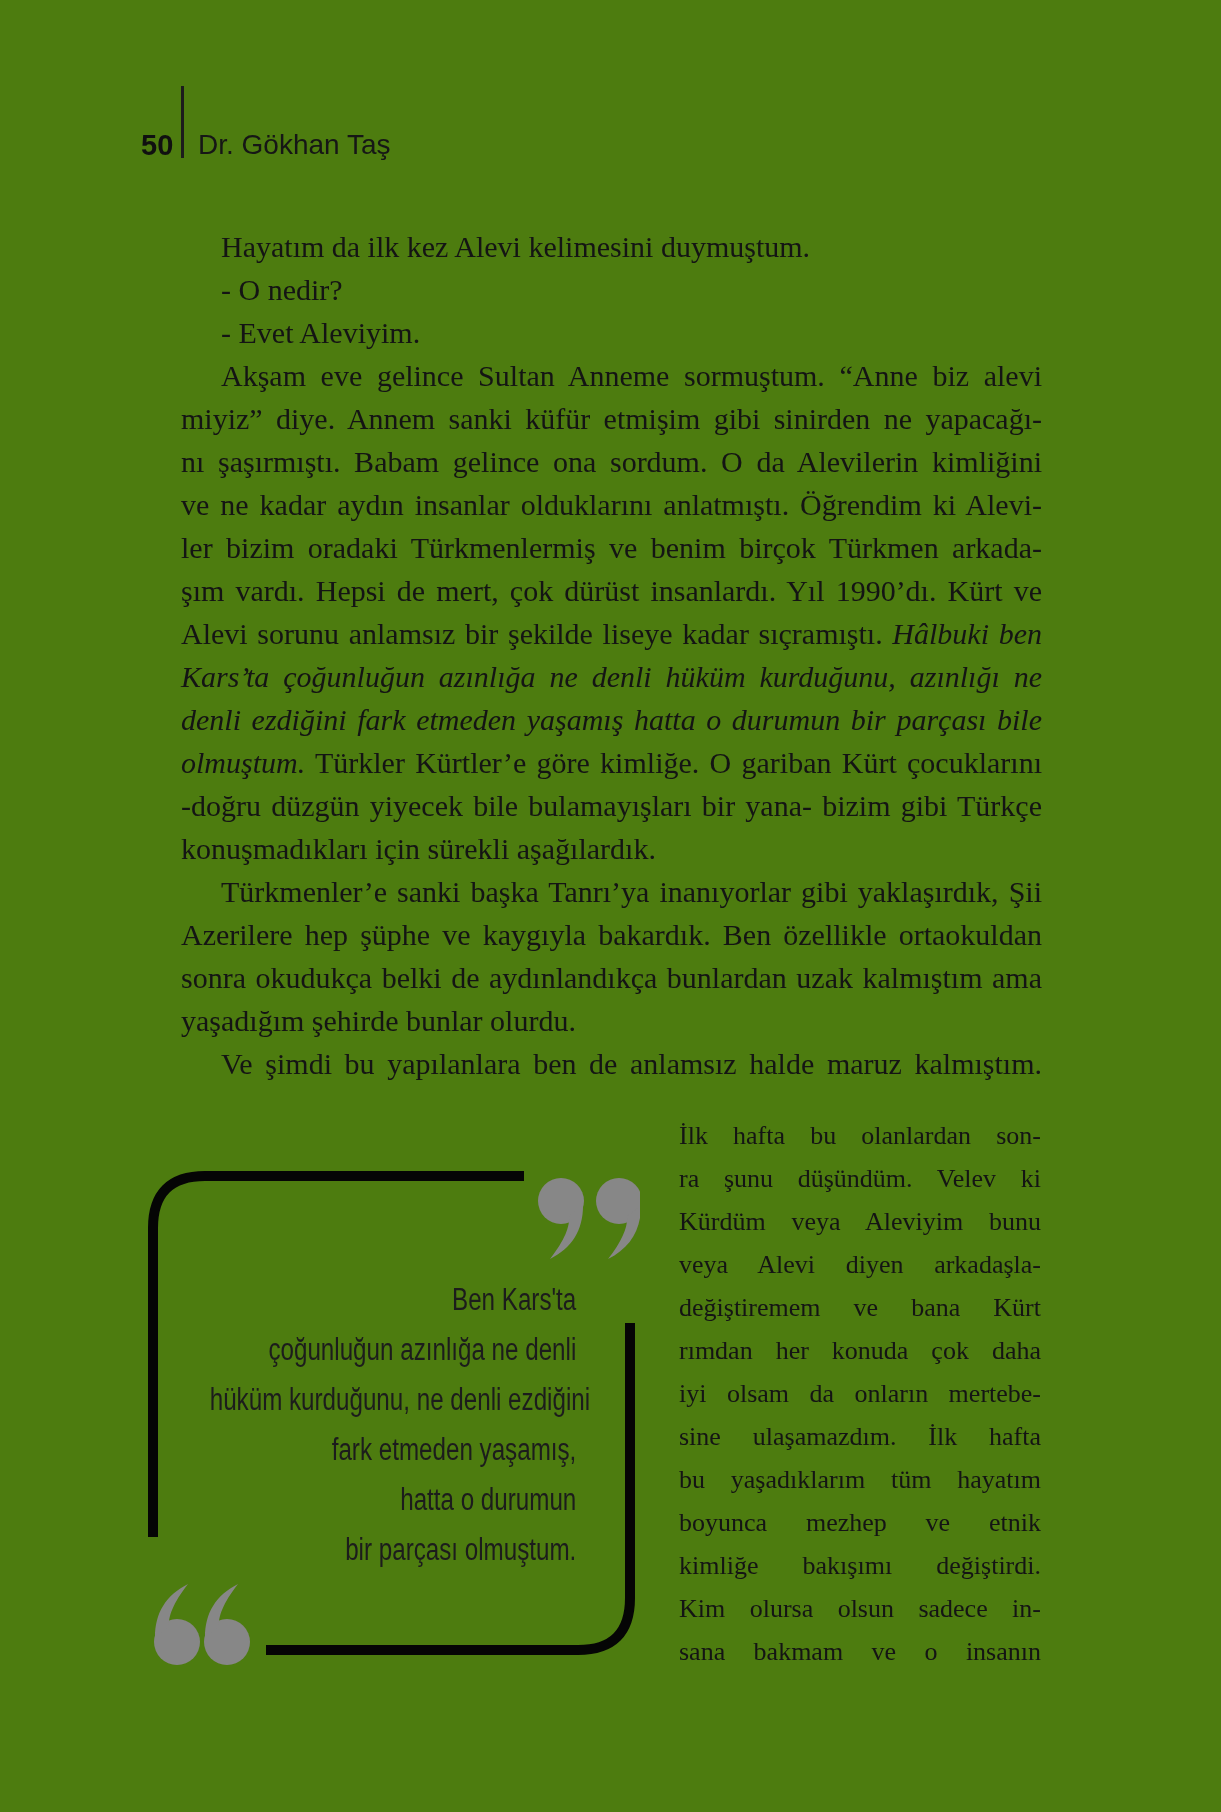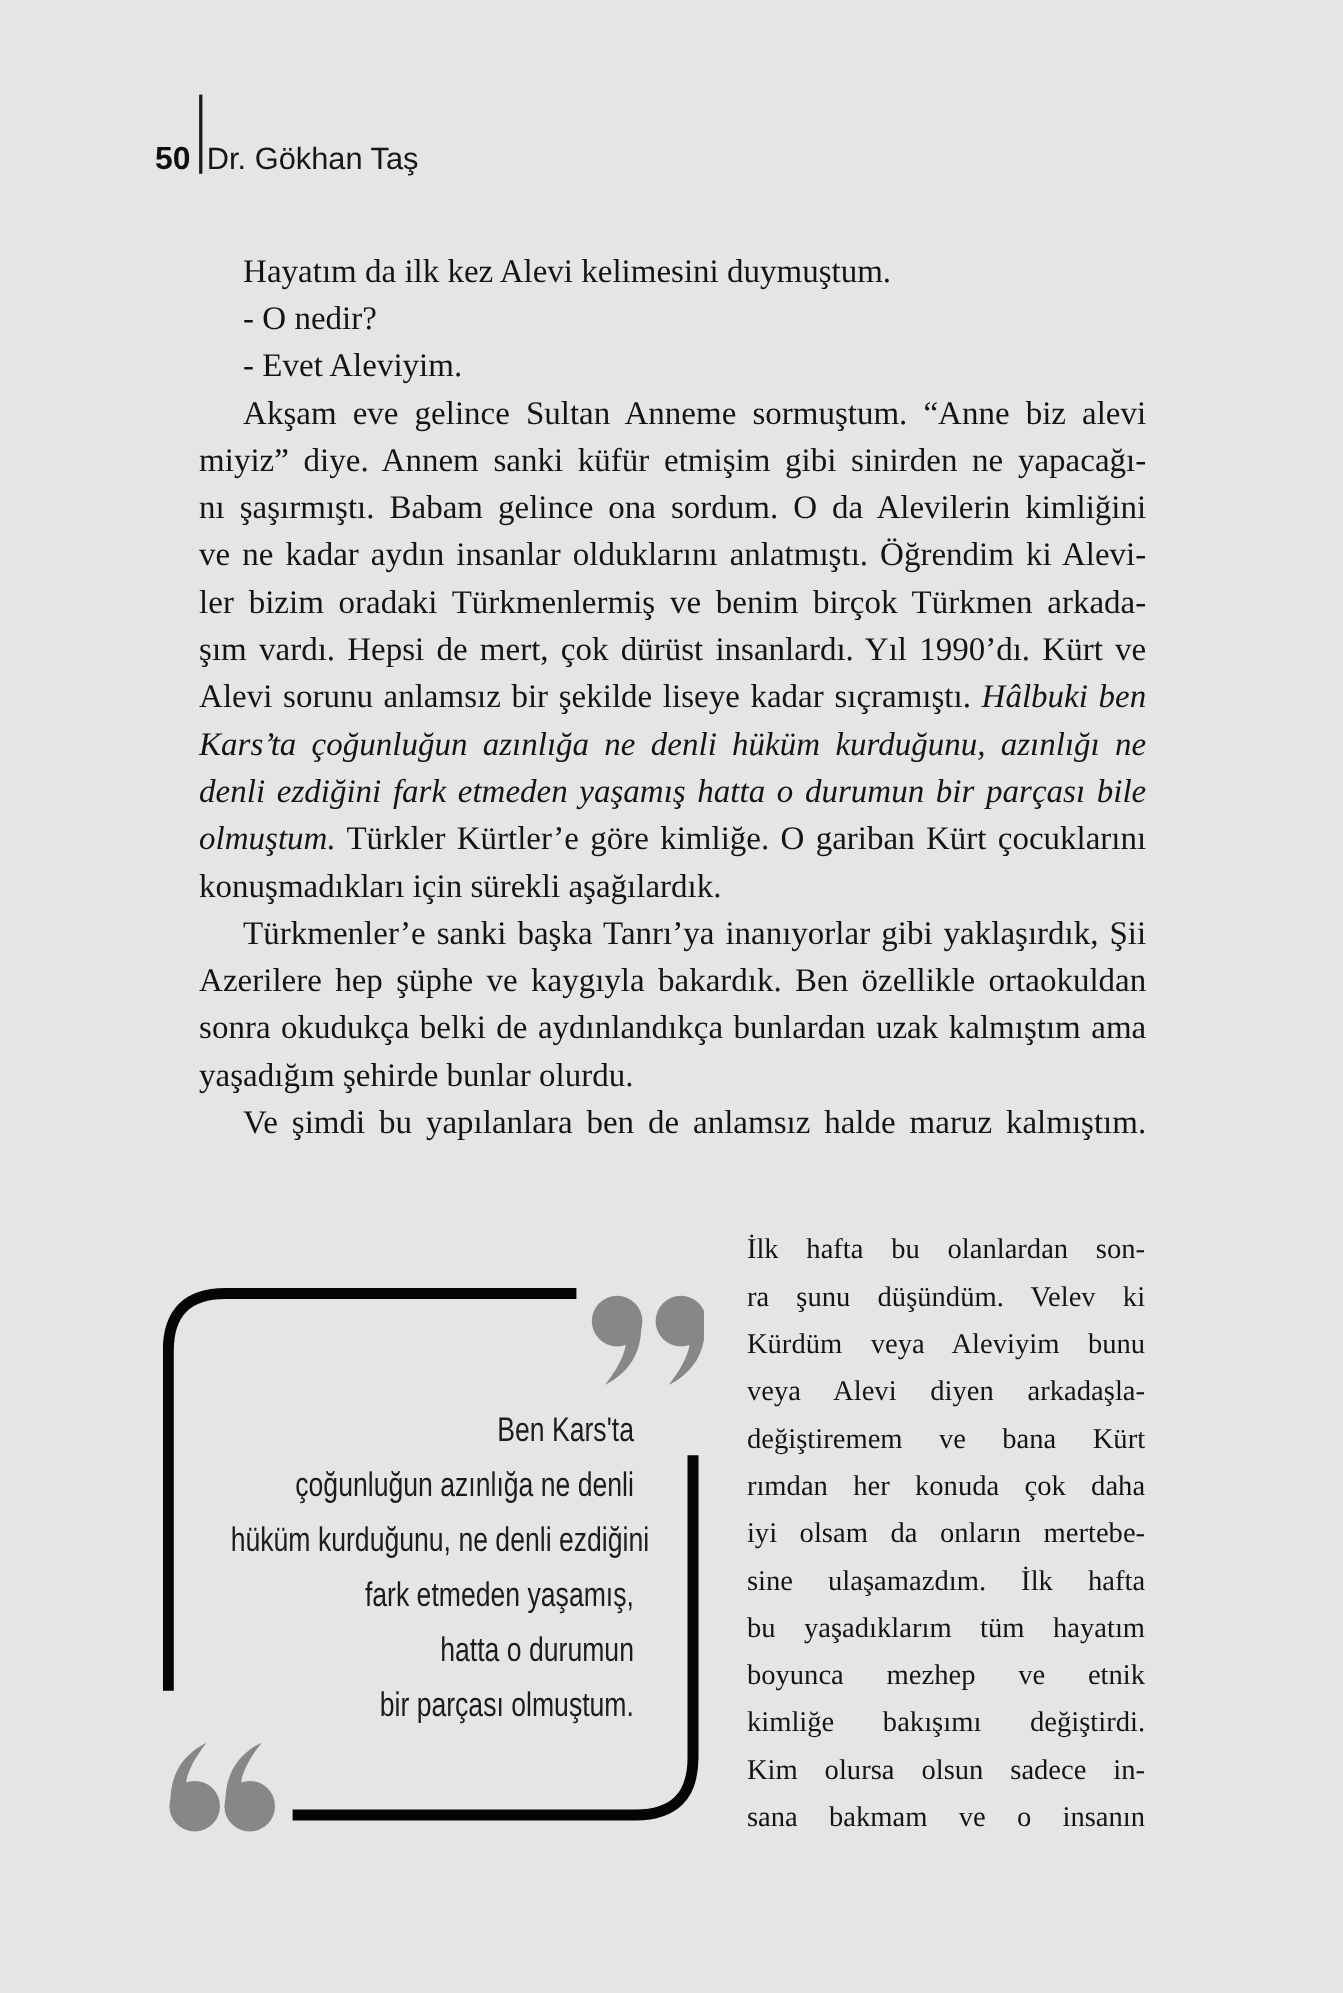--- a/index.html
+++ b/index.html
@@ -1,33 +1,33 @@
 <!DOCTYPE html>
 <html><head>
 <meta charset="utf-8">
 <style>
   html,body { margin:0; padding:0; }
   body { background:#888; }
   .page {
     position:relative; width:1221px; height:1812px;
-    background:#e5e5e5; margin:0 auto; overflow:hidden;
+    background:#4d7c0f; margin:0 auto; overflow:hidden;
     font-family:"Liberation Serif", serif; color:var(--ink,#141414);
   }
   
   .hdr-num {
     position:absolute; left:141px; top:130px;
     font-family:"Liberation Sans", sans-serif; font-weight:bold;
     font-size:29px; line-height:30px; color:#101010;
   }
   .hdr-rule {
     position:absolute; left:181px; top:86px; width:3px; height:72px;
     background:#1c1c1c;
   }
   .hdr-author {
-    position:absolute; left:188px; top:130px;
+    position:absolute; left:198px; top:130px;
     font-family:"Liberation Sans", sans-serif; font-weight:normal;
     font-size:28px; line-height:30px; letter-spacing:0px; color:#161616;
     white-space:nowrap;
   }
   
   .body-block {
     position:absolute; left:181px; top:225px; width:861px;
     font-size:30px;
   }
   .col-right {
@@ -67,20 +67,21 @@
       <div class="line ind"><span>Akşam eve gelince Sultan Anneme sormuştum. “Anne biz alevi</span></div>
       <div class="line"><span>miyiz” diye. Annem sanki küfür etmişim gibi sinirden ne yapacağı-</span></div>
       <div class="line"><span>nı şaşırmıştı. Babam gelince ona sordum. O da Alevilerin kimliğini</span></div>
       <div class="line"><span>ve ne kadar aydın insanlar olduklarını anlatmıştı. Öğrendim ki Alevi-</span></div>
       <div class="line"><span>ler bizim oradaki Türkmenlermiş ve benim birçok Türkmen arkada-</span></div>
       <div class="line"><span>şım vardı. Hepsi de mert, çok dürüst insanlardı. Yıl 1990’dı. Kürt ve</span></div>
       <div class="line"><span>Alevi sorunu anlamsız bir şekilde liseye kadar sıçramıştı. </span><i>Hâlbuki ben</i></div>
       <div class="line"><i>Kars’ta çoğunluğun azınlığa ne denli hüküm kurduğunu, azınlığı ne</i></div>
       <div class="line"><i>denli ezdiğini fark etmeden yaşamış hatta o durumun bir parçası bile</i></div>
       <div class="line"><i>olmuştum.</i><span> Türkler Kürtler’e göre kimliğe. O gariban Kürt çocuklarını</span></div>
+      <div class="line"><span>-doğru düzgün yiyecek bile bulamayışları bir yana- bizim gibi Türkçe</span></div>
       <div class="line left"><span>konuşmadıkları için sürekli aşağılardık.</span></div>
       <div class="line ind"><span>Türkmenler’e sanki başka Tanrı’ya inanıyorlar gibi yaklaşırdık, Şii</span></div>
       <div class="line"><span>Azerilere hep şüphe ve kaygıyla bakardık. Ben özellikle ortaokuldan</span></div>
       <div class="line"><span>sonra okudukça belki de aydınlandıkça bunlardan uzak kalmıştım ama</span></div>
       <div class="line left"><span>yaşadığım şehirde bunlar olurdu.</span></div>
       <div class="line ind"><span>Ve şimdi bu yapılanlara ben de anlamsız halde maruz kalmıştım.</span></div>
     </div>
 
   <svg class="pq-frame" width="492" height="505" viewBox="0 0 492 505">
     <g fill="none" stroke="#050505" stroke-width="10">

